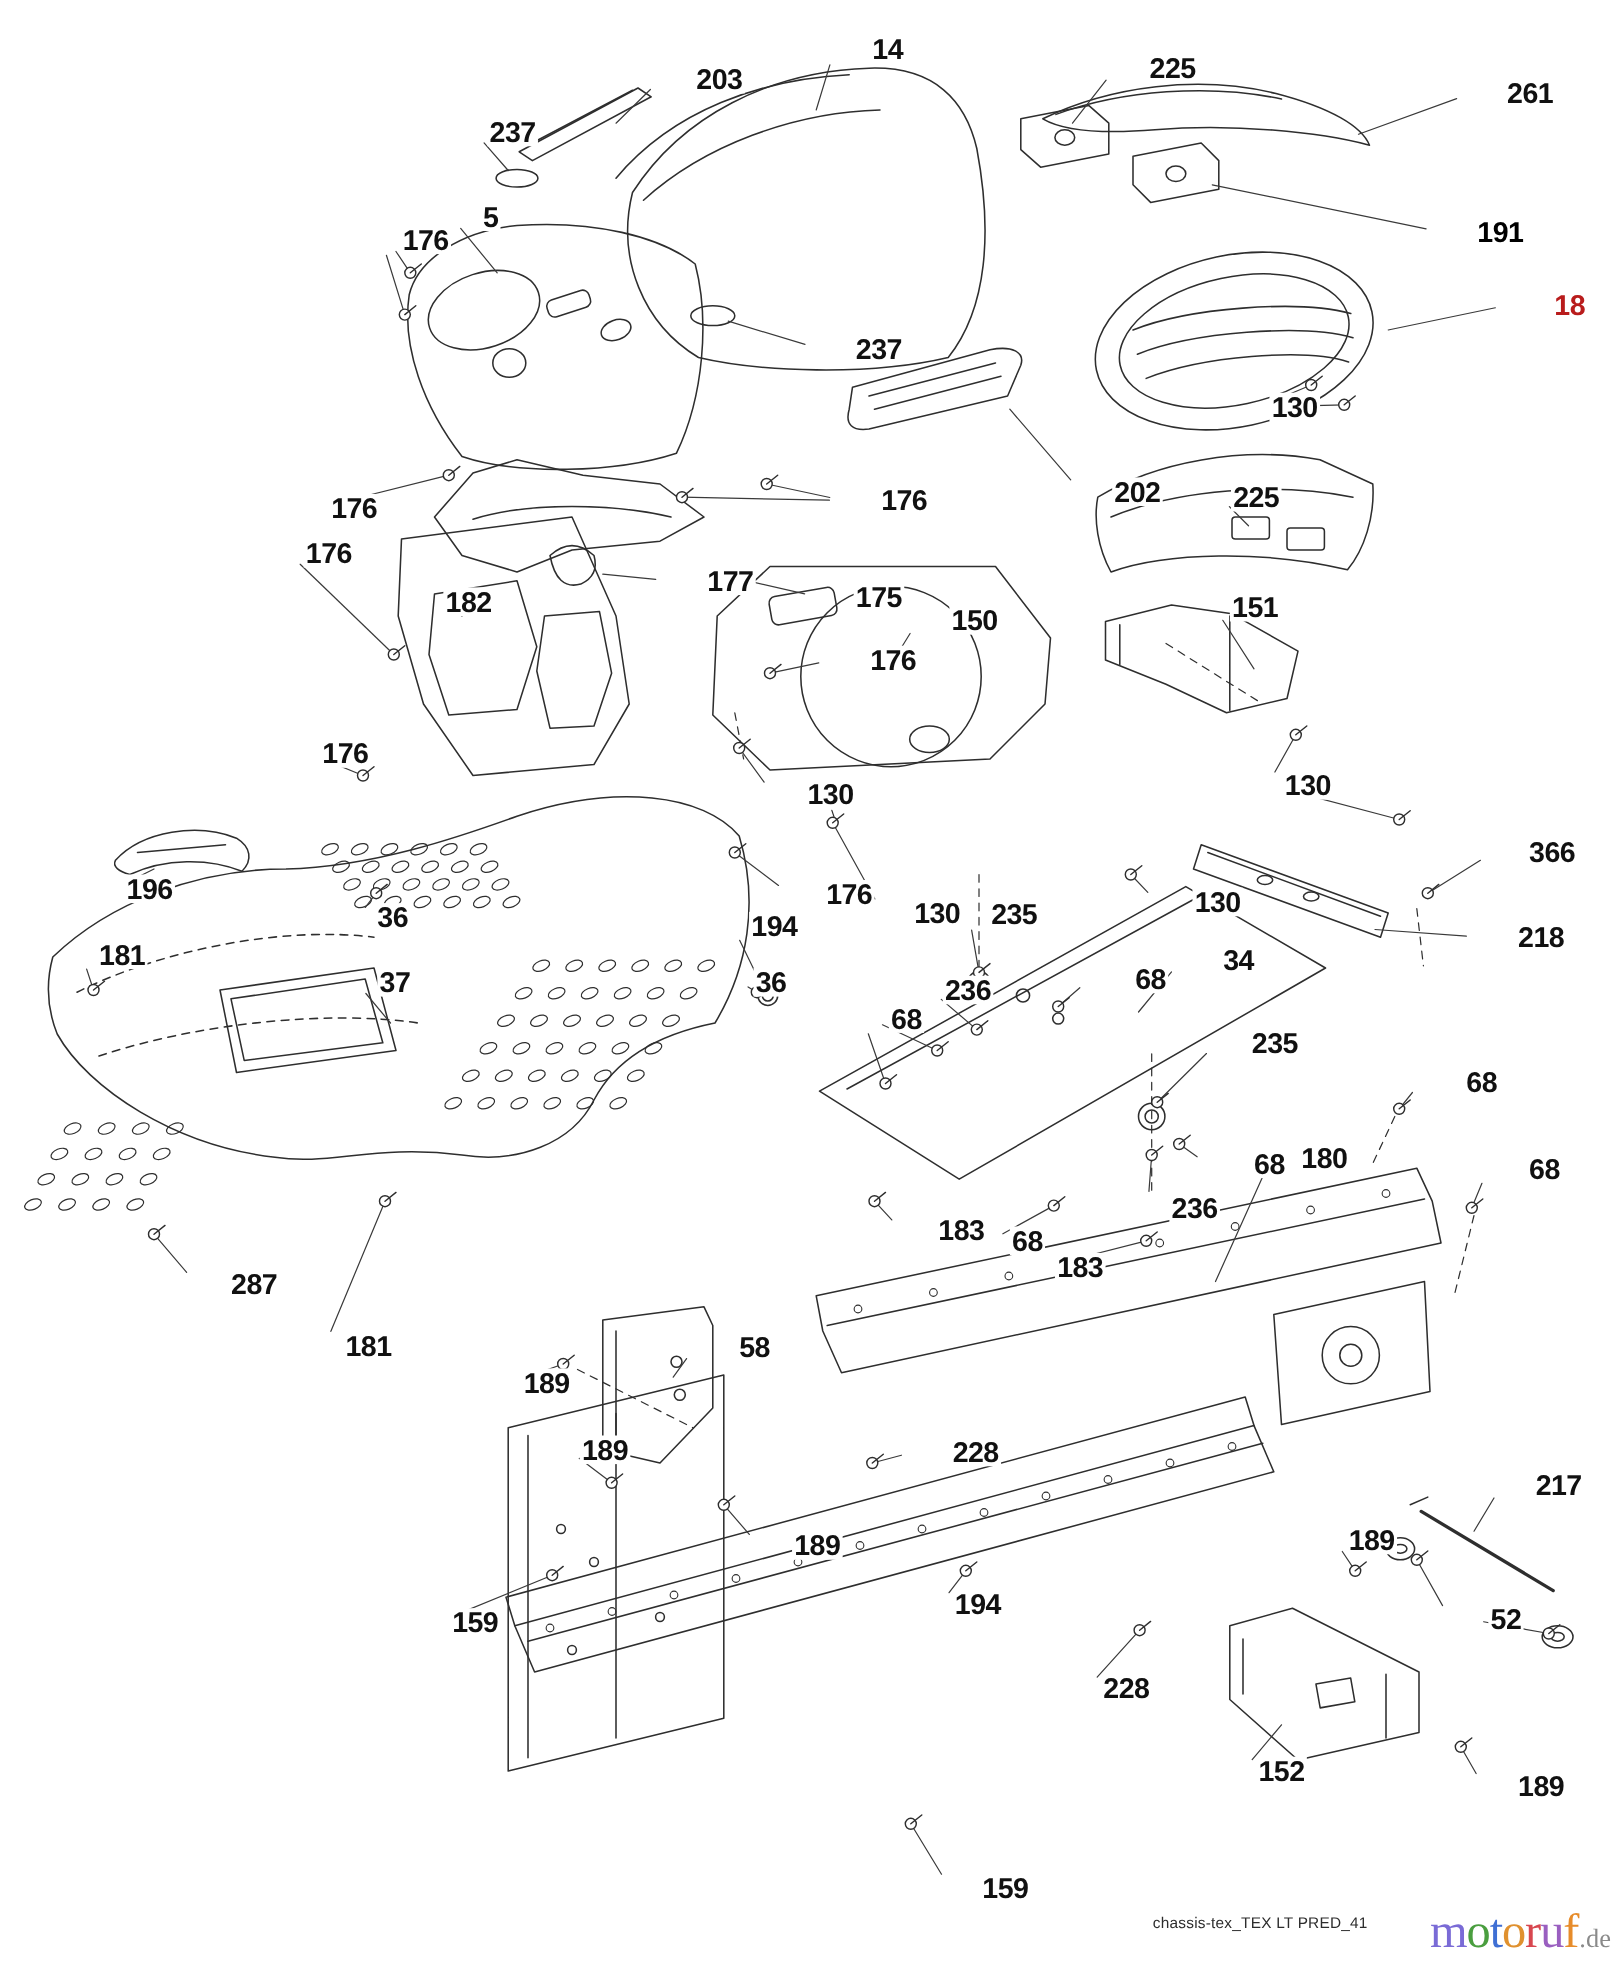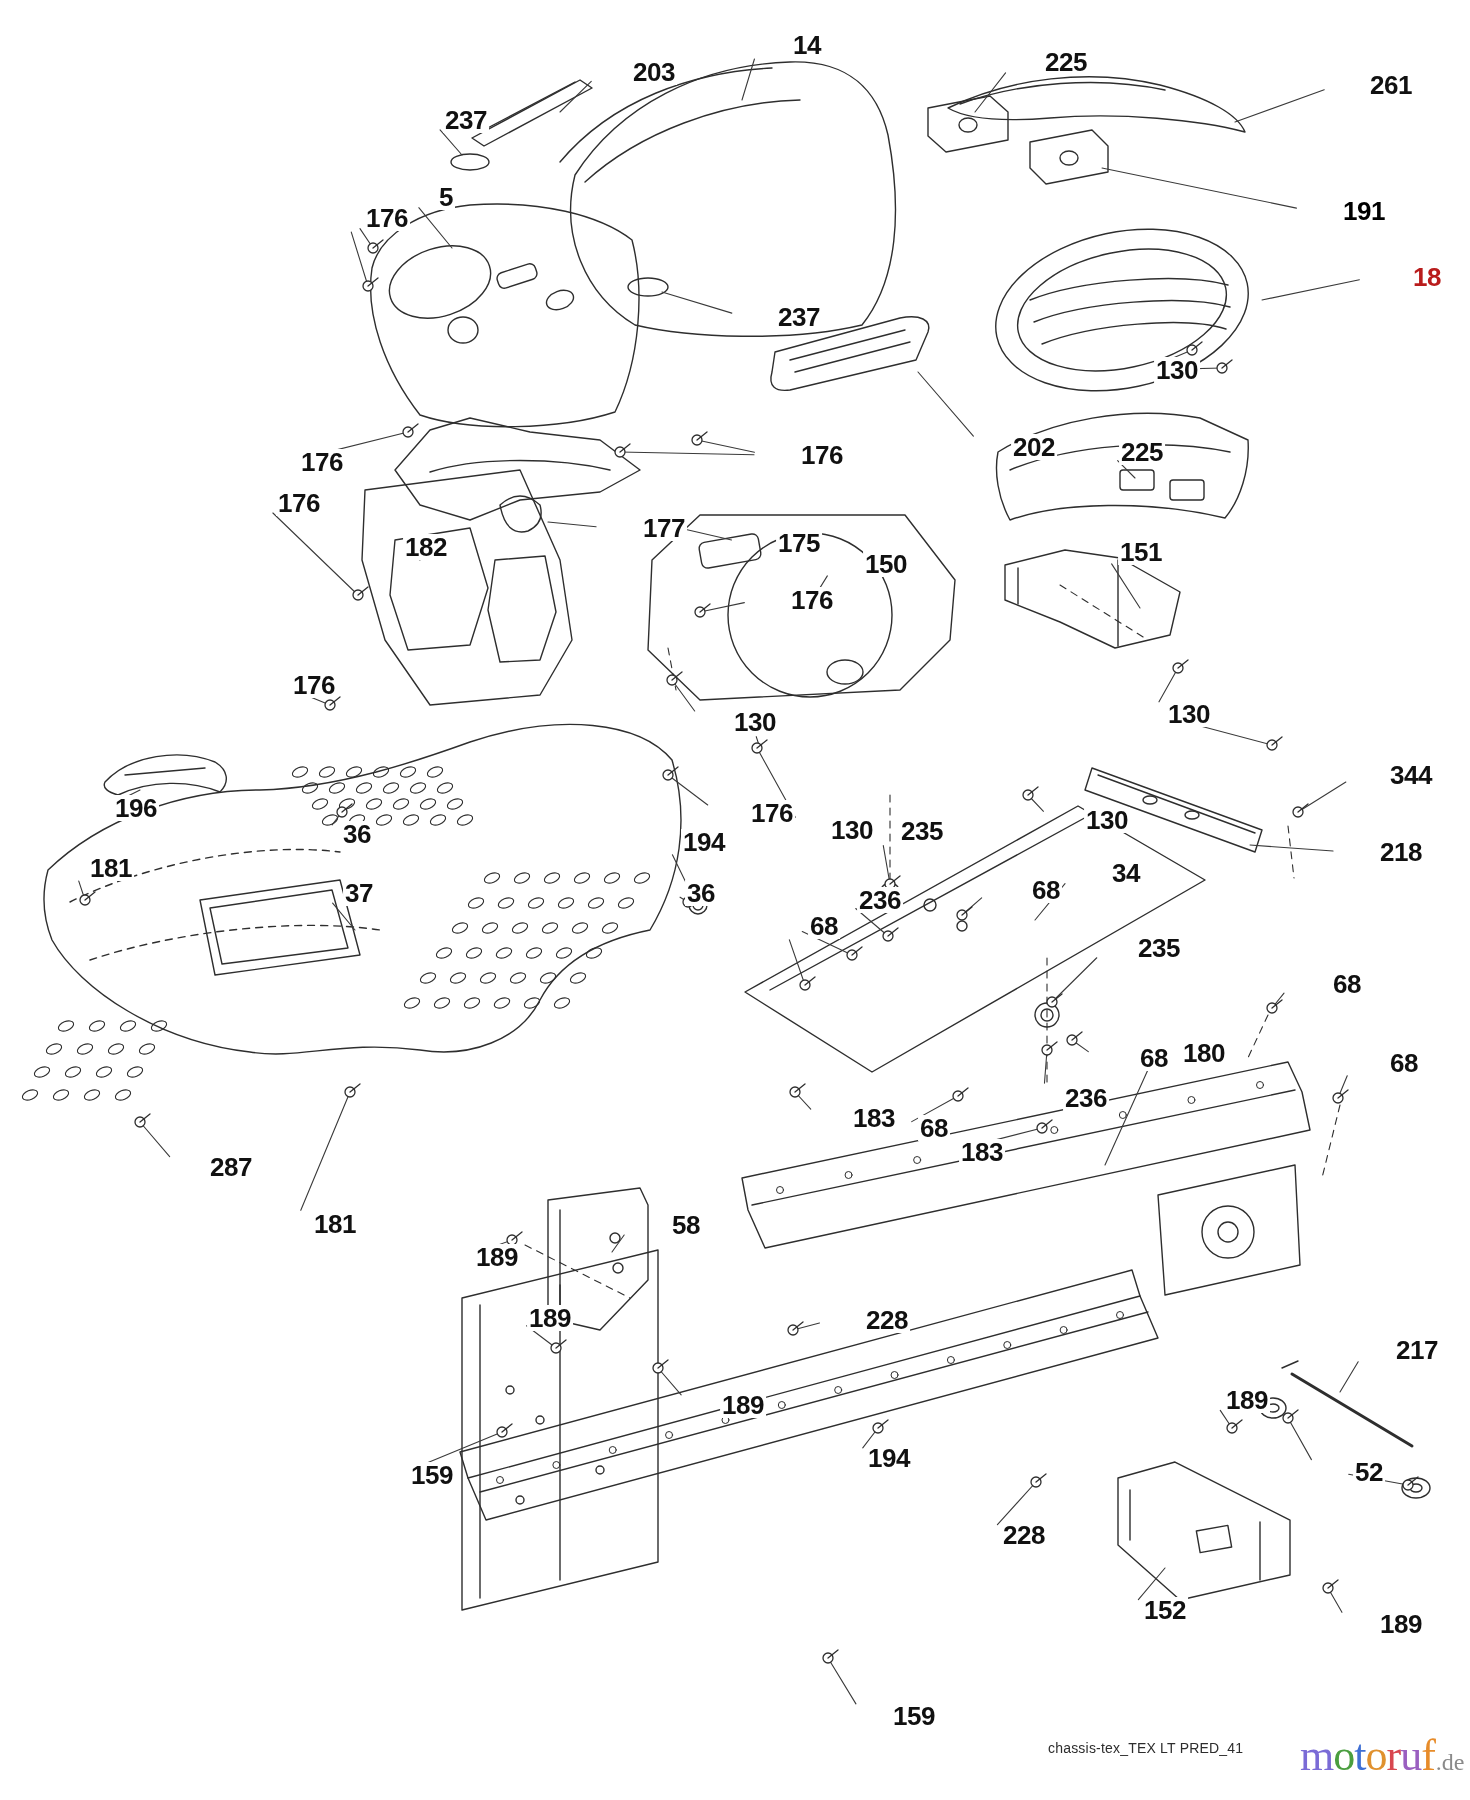--- a/index.html
+++ b/index.html
@@ -484,21 +484,21 @@
       <div class="part-label" style="left: 278px; top: 462px; color: rgb(17, 17, 17);">176</div>
       <div class="part-label" style="left: 255px; top: 503px; color: rgb(17, 17, 17);">176</div>
       <div class="part-label" style="left: 382px; top: 547px; color: rgb(17, 17, 17);">182</div>
       <div class="part-label" style="left: 620px; top: 528px; color: rgb(17, 17, 17);">177</div>
       <div class="part-label" style="left: 755px; top: 543px; color: rgb(17, 17, 17);">175</div>
       <div class="part-label" style="left: 1097px; top: 552px; color: rgb(17, 17, 17);">151</div>
       <div class="part-label" style="left: 842px; top: 564px; color: rgb(17, 17, 17);">150</div>
       <div class="part-label" style="left: 768px; top: 600px; color: rgb(17, 17, 17);">176</div>
       <div class="part-label" style="left: 711px; top: 722px; color: rgb(17, 17, 17);">130</div>
       <div class="part-label" style="left: 1145px; top: 714px; color: rgb(17, 17, 17);">130</div>
-      <div class="part-label" style="left: 1367px; top: 775px; color: rgb(17, 17, 17);">344</div>
+      <div class="part-label" style="left: 1367px; top: 775px; color: rgb(17, 17, 17);">366</div>
       <div class="part-label" style="left: 270px; top: 685px; color: rgb(17, 17, 17);">176</div>
       <div class="part-label" style="left: 728px; top: 813px; color: rgb(17, 17, 17);">176</div>
       <div class="part-label" style="left: 92px; top: 808px; color: rgb(17, 17, 17);">196</div>
       <div class="part-label" style="left: 1063px; top: 820px; color: rgb(17, 17, 17);">130</div>
       <div class="part-label" style="left: 808px; top: 830px; color: rgb(17, 17, 17);">130</div>
       <div class="part-label" style="left: 878px; top: 831px; color: rgb(17, 17, 17);">235</div>
       <div class="part-label" style="left: 313px; top: 834px; color: rgb(17, 17, 17);">36</div>
       <div class="part-label" style="left: 660px; top: 842px; color: rgb(17, 17, 17);">194</div>
       <div class="part-label" style="left: 1357px; top: 852px; color: rgb(17, 17, 17);">218</div>
       <div class="part-label" style="left: 67px; top: 868px; color: rgb(17, 17, 17);">181</div>

